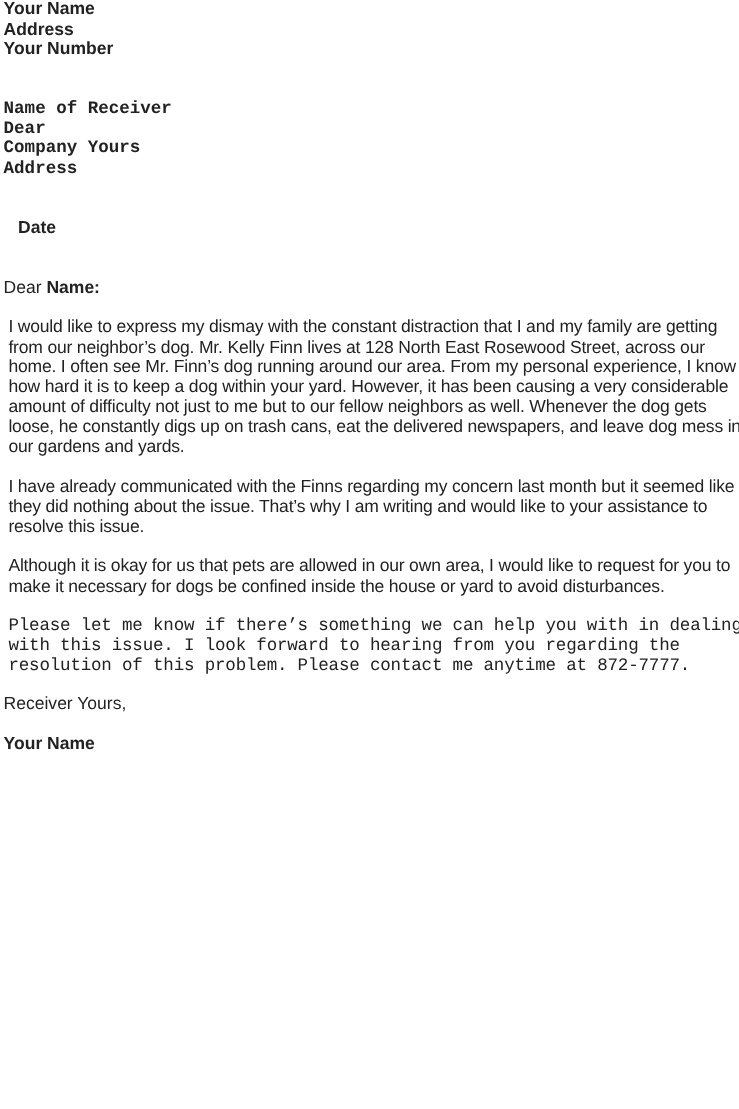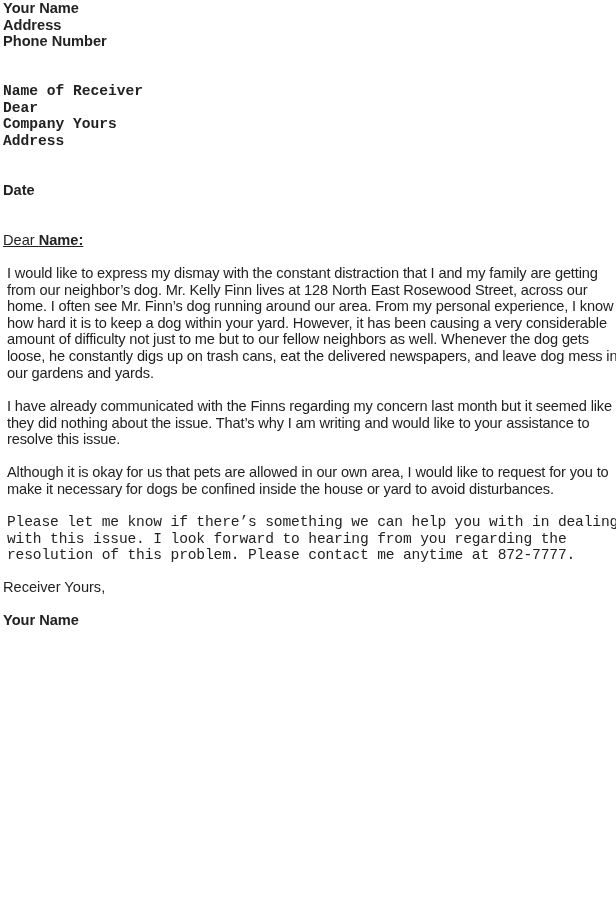--- a/index.html
+++ b/index.html
@@ -19,35 +19,35 @@
   .para { position: absolute; left: 4px; width: 612px; letter-spacing: -0.15px; }
 </style>
 </head>
 <body>
 
 <div class="page">
 
   <div class="block" style="top:0px;">
     <span class="line b">Your Name</span>
     <span class="line b">Address</span>
-    <span class="line b">Phone Number</span>
+    <span class="line b">Your Number</span>
   </div>
 
   <div class="block" style="top:83px;font-family:Liberation Mono, monospace;">
     <span class="line b">Name of Receiver</span>
     <span class="line b">Dear</span>
     <span class="line b">Company Yours</span>
     <span class="line b">Address</span>
   </div>
 
-  <div class="block" style="top:182px;">
+  <div class="block" style="top:182px;margin-left:12px;">
     <span class="line b">Date</span>
   </div>
 
-  <div class="block" style="top:232px;text-decoration:underline;">
+  <div class="block" style="top:232px;">
     <span class="line">
       <span style="white-space:pre;">Dear </span><span class="b">Name:</span>
     </span>
   </div>
 
   <p class="para" style="top:265px;">I would like to express my dismay with the constant distraction that I and my family are getting from our neighbor’s dog. Mr. Kelly Finn lives at 128 North East Rosewood Street, across our home. I often see Mr. Finn’s dog running around our area. From my personal experience, I know how hard it is to keep a dog within your yard. However, it has been causing a very considerable amount of difficulty not just to me but to our fellow neighbors as well. Whenever the dog gets loose, he constantly digs up on trash cans, eat the delivered newspapers, and leave dog mess in our gardens and yards.</p>
   <p class="para" style="top:398px;">I have already communicated with the Finns regarding my concern last month but it seemed like they did nothing about the issue. That’s why I am writing and would like to your assistance to resolve this issue.</p>
   <p class="para" style="top:464px;">Although it is okay for us that pets are allowed in our own area, I would like to request for you to make it necessary for dogs be confined inside the house or yard to avoid disturbances.</p>
   <p class="para" style="top:514px;font-family:Liberation Mono, monospace;">Please let me know if there’s something we can help you with in dealing with this issue. I look forward to hearing from you regarding the resolution of this problem. Please contact me anytime at 872-7777.</p>
 

